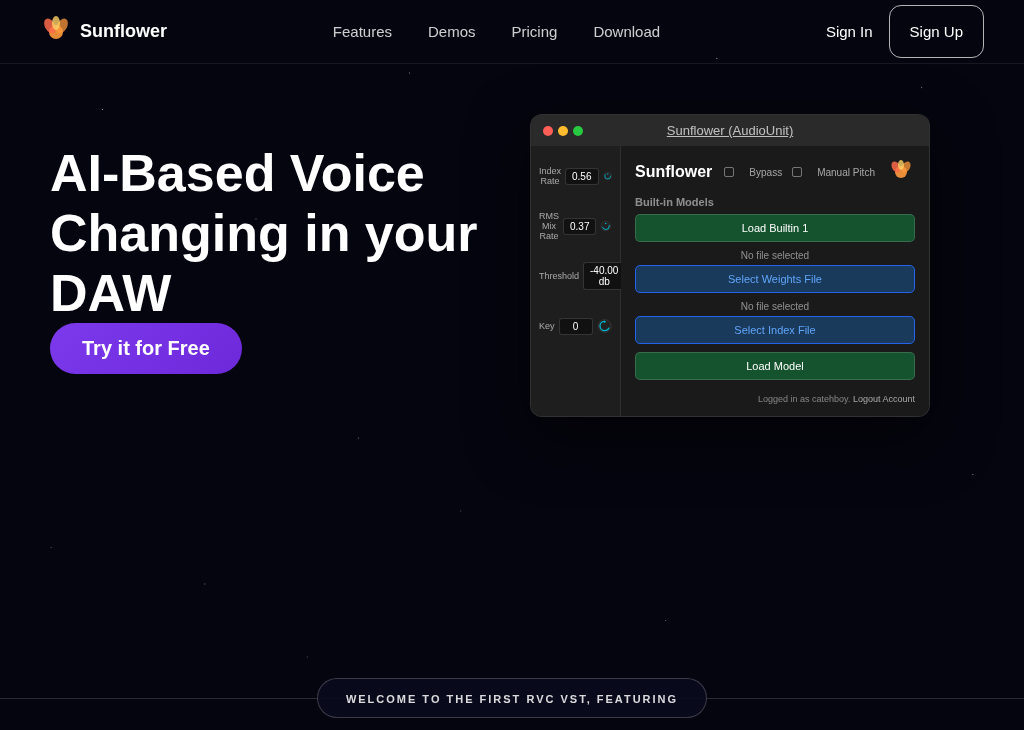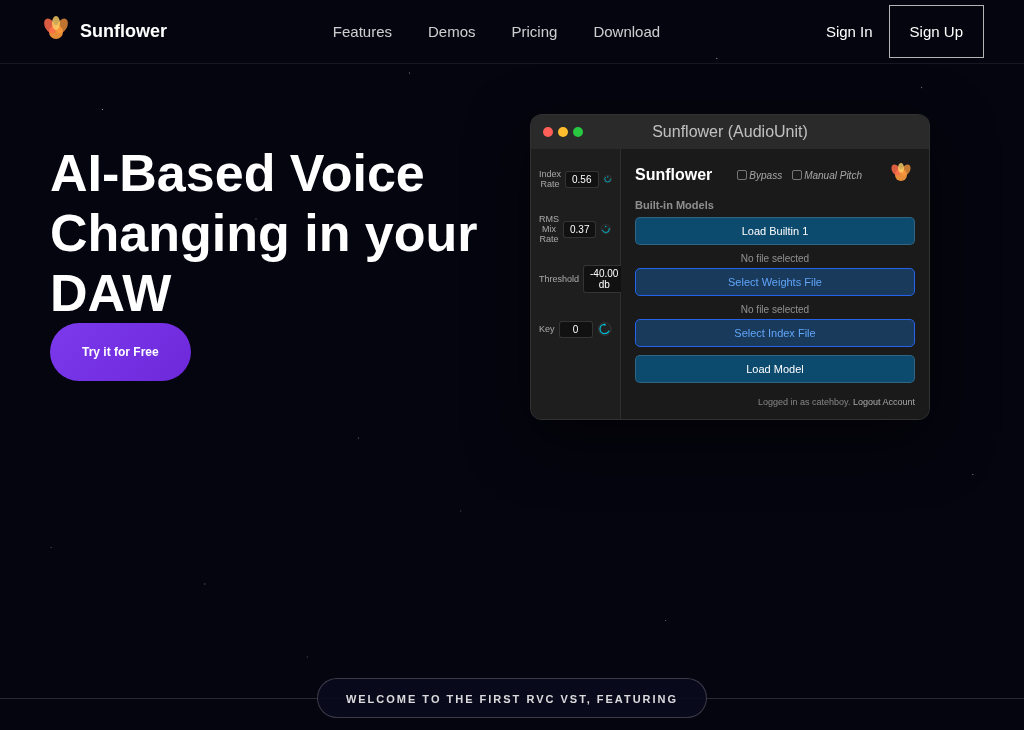--- a/index.html
+++ b/index.html
@@ -94,21 +94,21 @@
       border: none;
       font-size: 15px;
       cursor: pointer;
       font-weight: 500;
     }
 
     .btn-signup {
       color: #fff;
       background: none;
       border: 1.5px solid rgba(255,255,255,0.7);
-      border-radius: 0;
+      border-radius: 12px;
       padding: 17px 20px;
       font-size: 15px;
       cursor: pointer;
       font-weight: 500;
     }
 
     
     .main {
       position: relative;
       z-index: 5;
@@ -136,22 +136,22 @@
       line-height: 1.65;
       margin-bottom: 32px;
       max-width: 400px;
     }
 
     .btn-cta {
       background: linear-gradient(135deg, #7c3aed, #6d28d9);
       color: #fff;
       border: none;
       border-radius: 30px;
-      padding: 22px 32px;
-      font-size: 12px;
+      padding: 14px 32px;
+      font-size: 20px;
       font-weight: 600;
       cursor: pointer;
     }
 
     
     .plugin-window {
       flex: 0 0 400px;
       background: #1a1a1a;
       border-radius: 12px;
       box-shadow: 0 20px 60px rgba(0,0,0,0.6);
@@ -179,23 +179,24 @@
     .dot {
       width: 10px;
       height: 10px;
       border-radius: 50%;
     }
     .dot-red { background: #ff5f57; }
     .dot-yellow { background: #febc2e; }
     .dot-green { background: #28c840; }
 
     .titlebar-title {
-      font-size: 16px;
+      font-size: 13px;
       color: rgba(255,255,255,0.7);
       font-weight: 500;
+      text-decoration: underline;
     }
 
     .plugin-body {
       display: flex;
     }
 
     
     .plugin-controls {
       background: #1e1e1e;
       width: 90px;
@@ -265,22 +266,21 @@
       display: flex;
       align-items: center;
       gap: 10px;
       font-size: 10px;
       color: rgba(255,255,255,0.6);
     }
 
     .checkbox-item {
       display: flex;
       align-items: center;
-      gap: 2px;
-      font-style: italic;
+      gap: 15px;
     }
 
     .checkbox-box {
       width: 10px;
       height: 10px;
       border: 1px solid rgba(255,255,255,0.4);
       border-radius: 2px;
       background: transparent;
     }
 
@@ -292,21 +292,21 @@
     .section-label {
       font-size: 11px;
       font-weight: 600;
       color: rgba(255,255,255,0.5);
       margin-bottom: 6px;
       margin-top: 4px;
     }
 
     .plugin-btn {
       width: 100%;
-      background: #0c4a6e;
+      background: #14532d;
       border: 1px solid rgba(255,255,255,0.15);
       border-radius: 5px;
       color: #fff;
       font-size: 11px;
       padding: 7px 10px;
       cursor: pointer;
       text-align: center;
       margin-bottom: 8px;
     }
 

